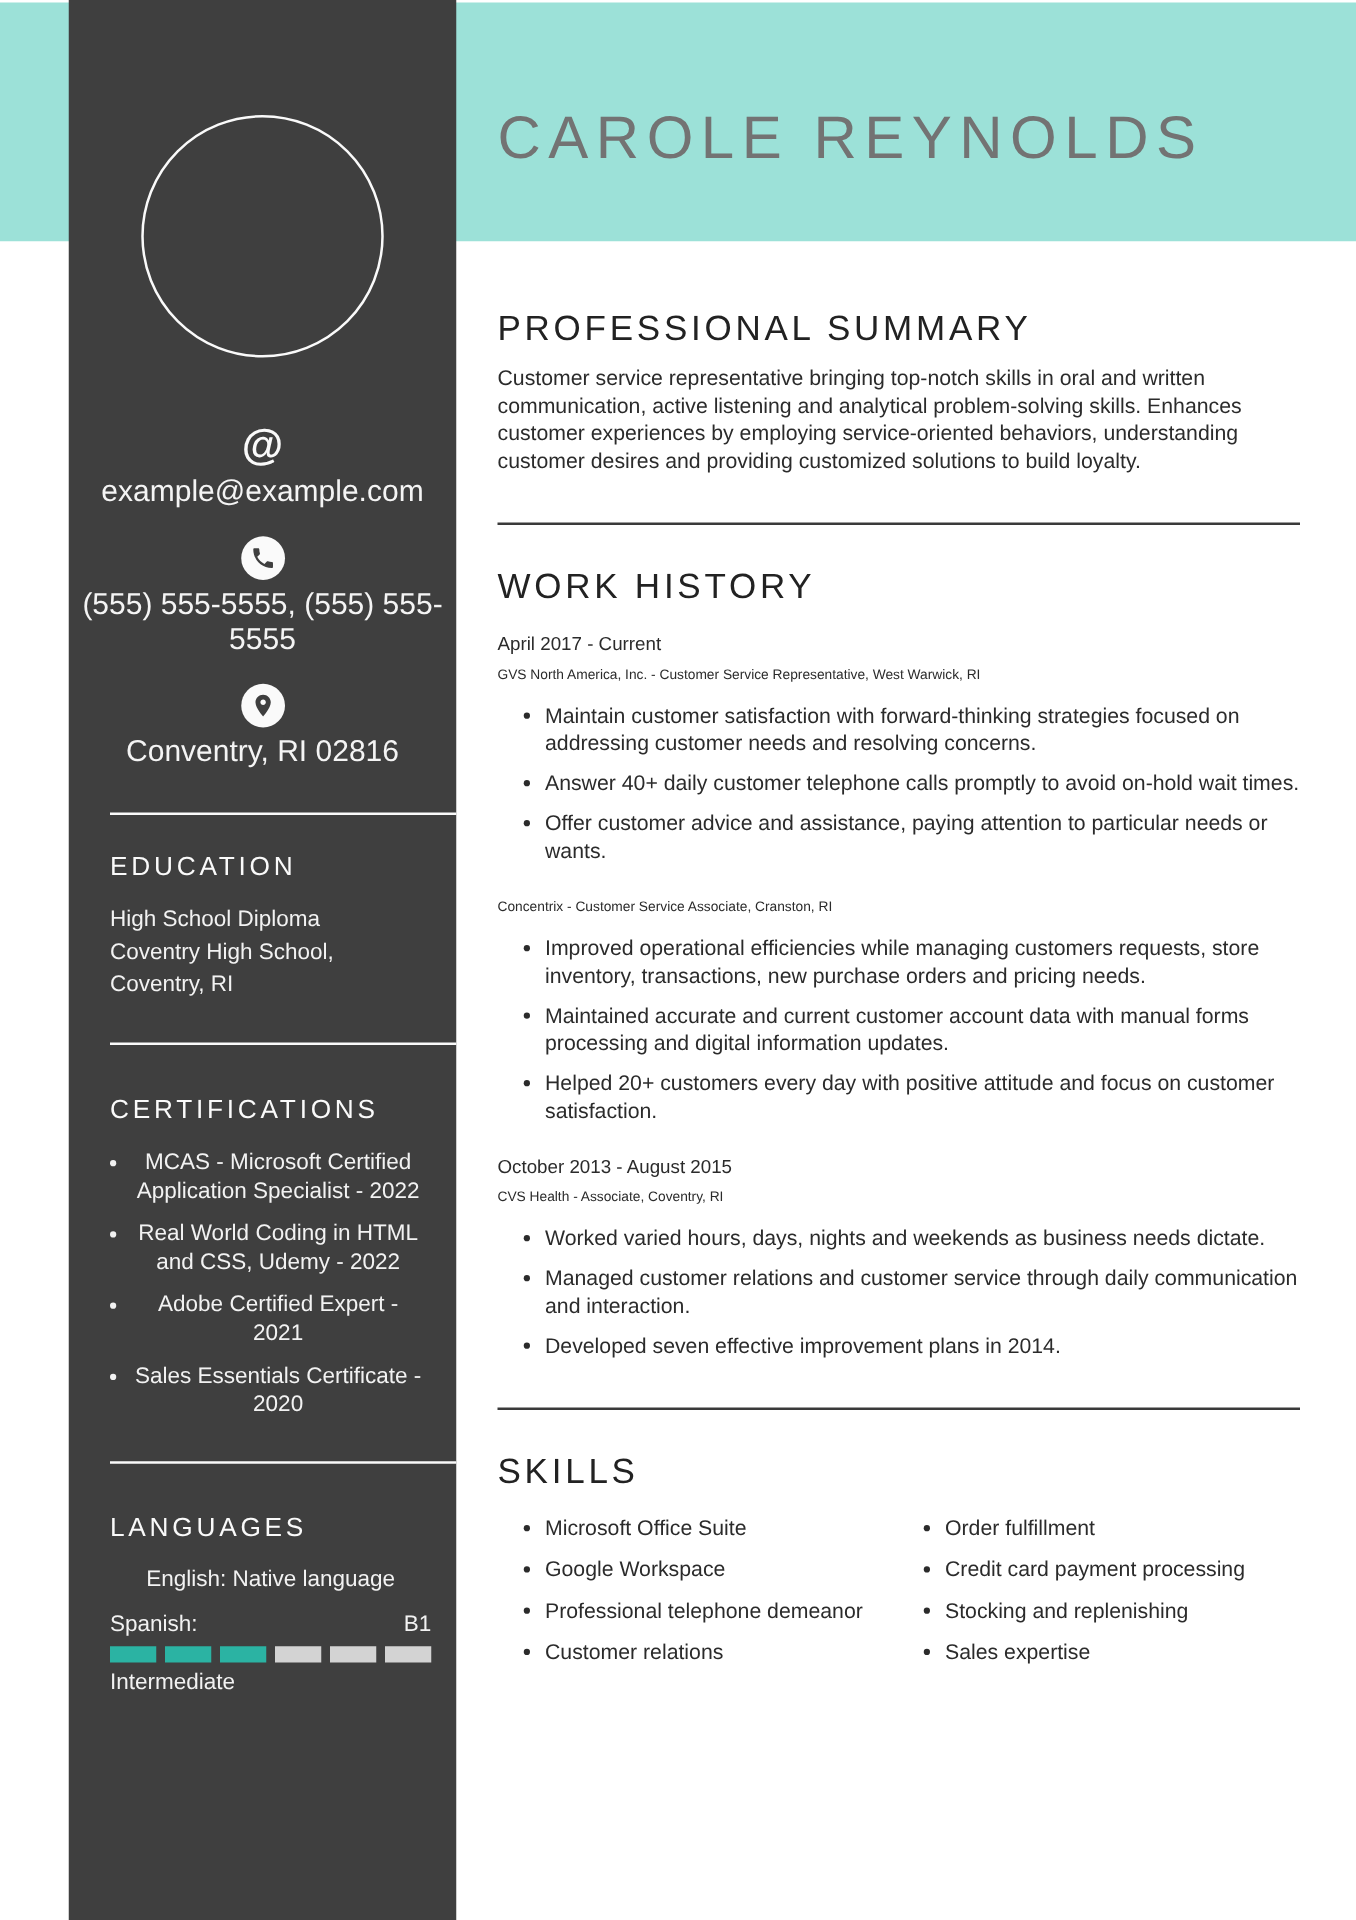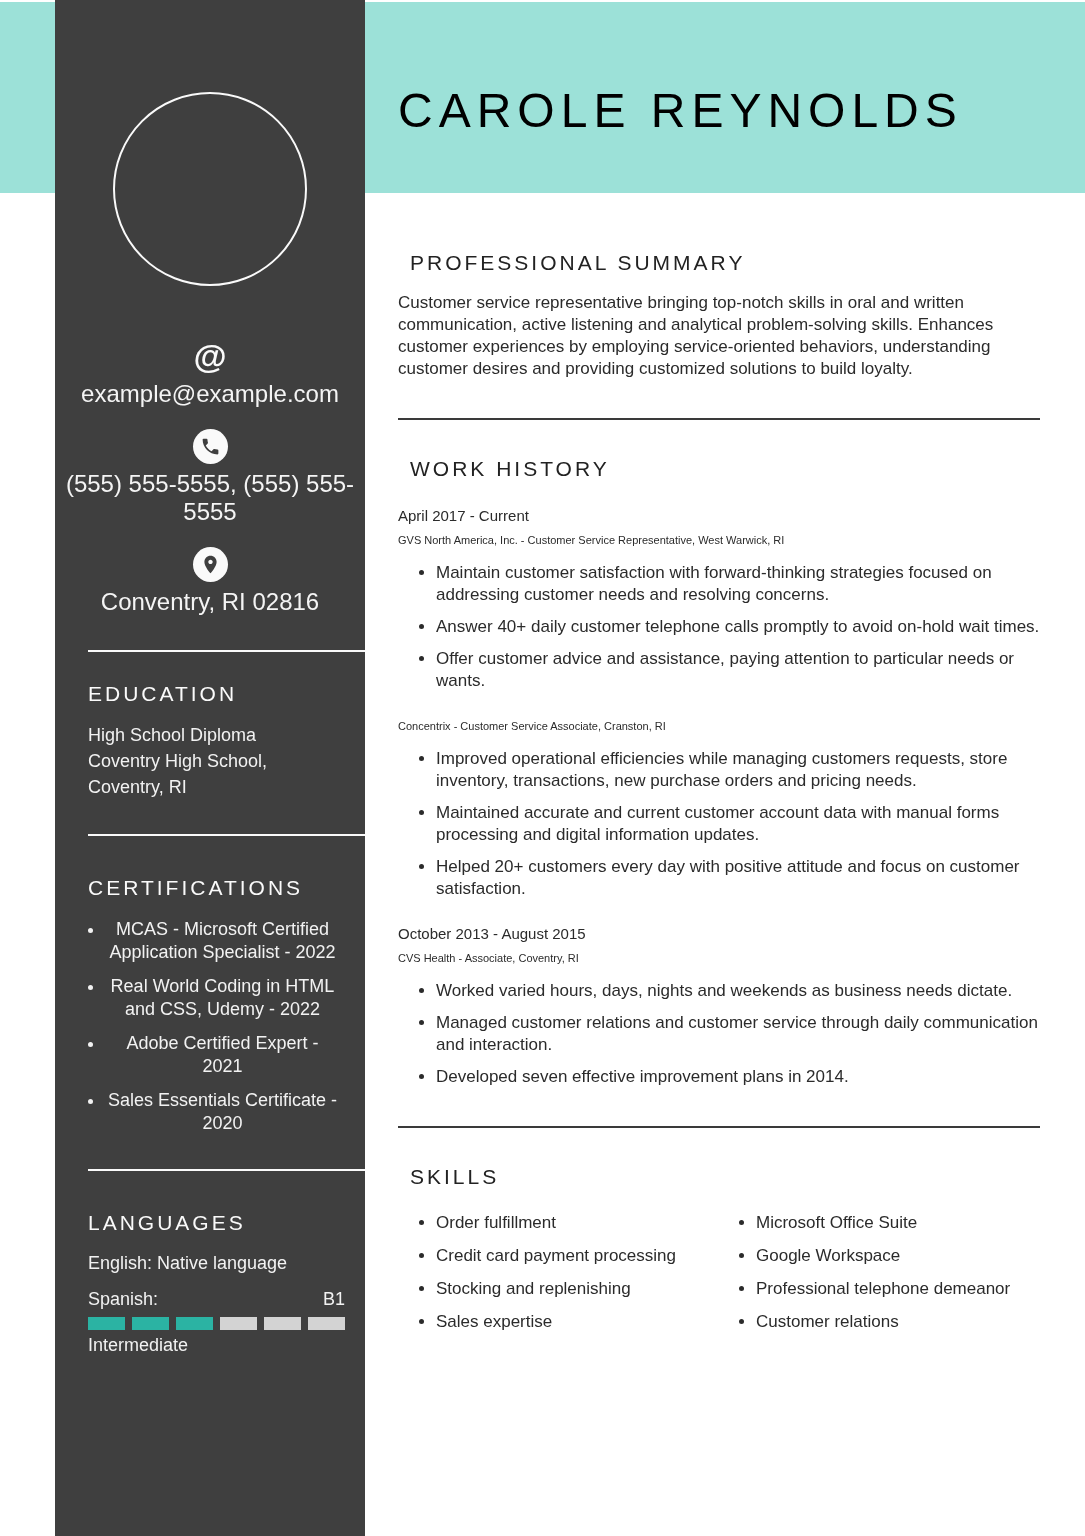--- a/index.html
+++ b/index.html
@@ -21,31 +21,31 @@
   .circle-icon svg{width:21px;height:21px;fill:var(--sidebar-bg,#3f3f3f);}
   .contact-text{font-size:24px;margin-top:4px;color:#f4f4f4;}
   .side-divider{border:none;border-top:2px solid #fafafa;margin:34px 0 0 33px;}
   .side-section{padding:0 25px 0 33px;}
   .side-heading{font-size:21px;font-weight:400;letter-spacing:3px;color:#fafafa;margin:40px 0 0 0;}
   .side-heading.first{margin-top:30px;}
   .edu-lines{margin-top:16px;font-size:18px;line-height:26px;}
   .side-list{margin:18px 0 0 0;padding-left:17px;list-style:disc;}
   .side-list li{font-size:18px;line-height:23px;margin-bottom:11px;text-align:center;}
   .lang-block{width:257px;}
-  .lang-line{margin-top:16px;font-size:18px;line-height:24px;}
+  .lang-line{margin-top:16px;font-size:18px;line-height:24px;text-align:center;}
   .lang-row{margin-top:12px;display:flex;justify-content:space-between;font-size:18px;line-height:24px;}
   .lang-bar{margin-top:6px;display:flex;gap:7px;}
   .lang-bar span{display:block;width:37px;height:13px;background:var(--bar-gray,#d3d3d3);}
   .lang-bar span.filled{background:var(--accent-teal,#2bb3a3);}
   .lang-desc{margin-top:5px;font-size:18px;}
 
   
   .main{position:absolute;top:0;left:398px;width:642px;z-index:3;}
-  .name{margin:84px 0 0 0;font-size:48px;font-weight:400;letter-spacing:6px;line-height:54px;color:#000000;white-space:nowrap;}
-  .main-heading{font-size:21px;font-weight:400;letter-spacing:3px;color:#222222;margin:12px;line-height:26px;}
+  .name{margin:84px 0 0 0;font-size:48px;font-weight:400;letter-spacing:6px;line-height:54px;color:#737373;white-space:nowrap;}
+  .main-heading{font-size:28px;font-weight:400;letter-spacing:3px;color:#222222;margin:0;line-height:26px;}
   .summary-section{margin-top:112px;}
   .summary-text{margin:16px 0 0 0;font-size:17px;line-height:22px;color:#2b2b2b;}
   .main-divider{height:2px;background:#3a3a3a;margin-top:38px;}
   .work-section{margin-top:36px;}
   .job{margin-top:22px;}
   .job-dates{font-size:15px;line-height:24px;color:#2b2b2b;}
   .job-company{font-size:11px;line-height:24px;color:#2b2b2b;}
   .job-bullets{margin:10px 0 0 0;padding-left:38px;list-style:disc;}
   .job-bullets li{font-size:17px;line-height:22px;color:#2b2b2b;margin-bottom:10px;}
   .skills-section{margin-top:36px;}
@@ -185,31 +185,31 @@
       </div>
     </section>
 
     <div class="main-divider"></div>
 
     <section class="skills-section">
       <h2 class="main-heading">SKILLS</h2>
       <div class="skills-cols">
         <div class="skills-col">
           <ul>
+            <li>Microsoft Office Suite</li>
+            <li>Google Workspace</li>
+            <li>Professional telephone demeanor</li>
+            <li>Customer relations</li>
+          </ul>
+        </div>
+        <div class="skills-col">
+          <ul>
             <li>Order fulfillment</li>
             <li>Credit card payment processing</li>
             <li>Stocking and replenishing</li>
             <li>Sales expertise</li>
           </ul>
         </div>
-        <div class="skills-col">
-          <ul>
-            <li>Microsoft Office Suite</li>
-            <li>Google Workspace</li>
-            <li>Professional telephone demeanor</li>
-            <li>Customer relations</li>
-          </ul>
-        </div>
       </div>
     </section>
 
   </main>
 </div>
 
 </body></html>

